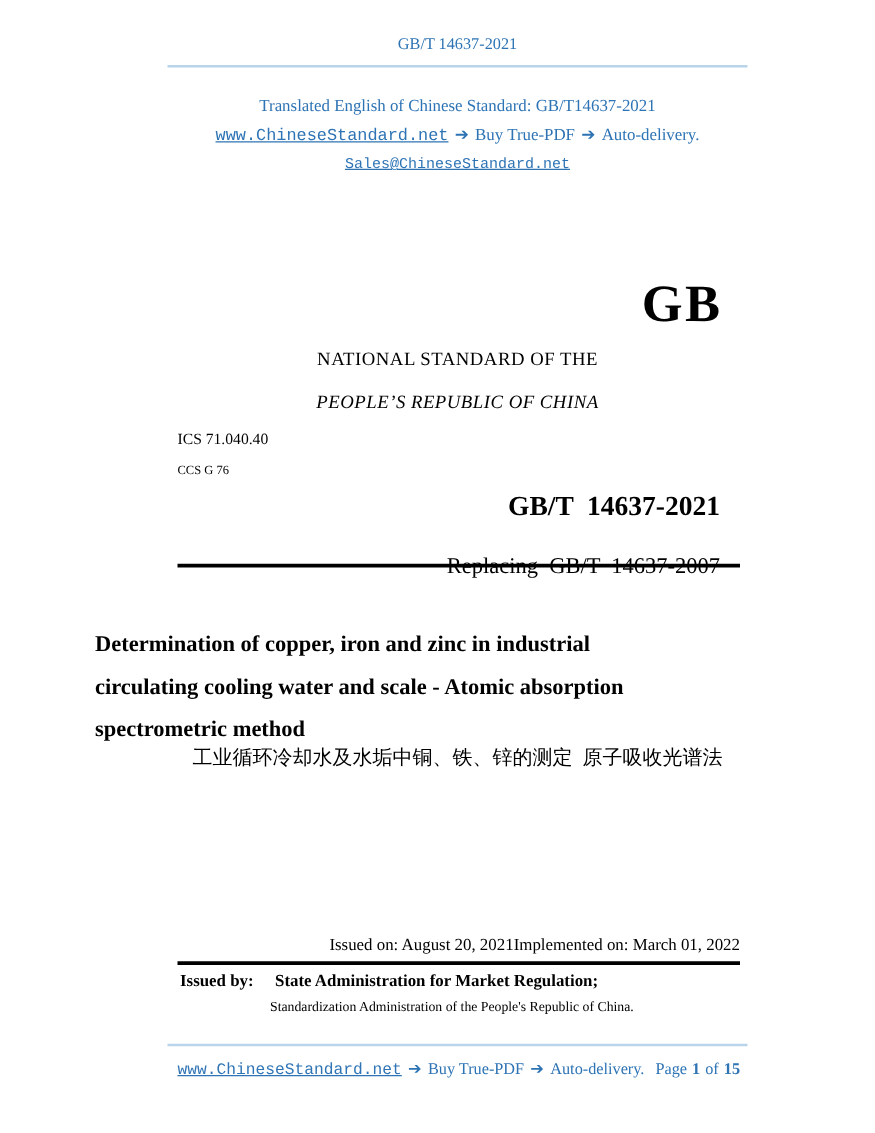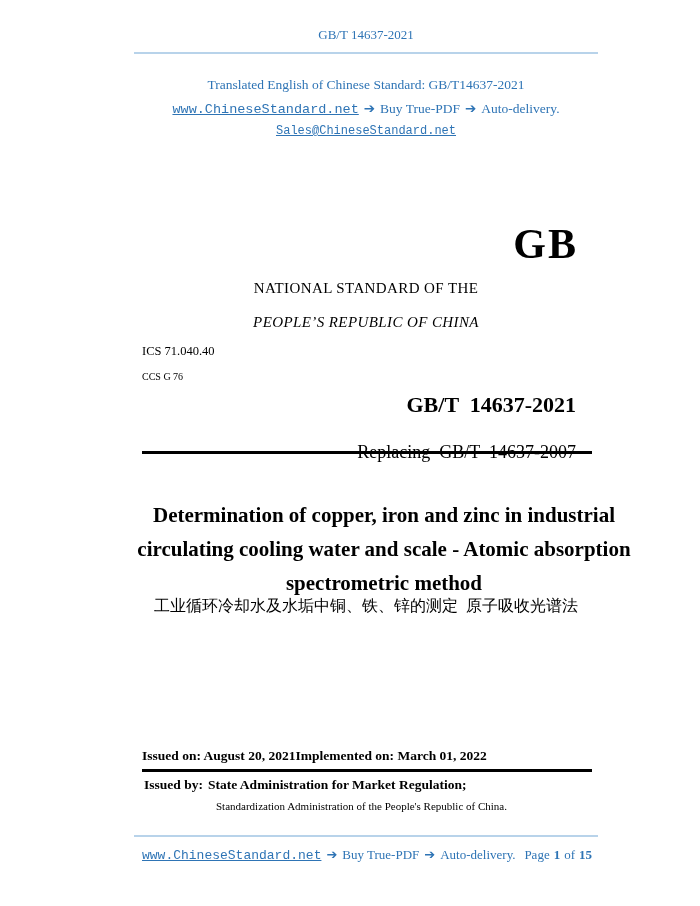--- a/index.html
+++ b/index.html
@@ -32,28 +32,28 @@
   .org1 { top: 280px; font-size: 15px; letter-spacing: 0.4px; }
   .org2 { top: 314px; font-size: 15px; letter-spacing: 0.4px; font-style: italic; }
 
   .ics { top: 344px; left: 126px; font-size: 12.5px; }
   .ccs { top: 371px; left: 126px; font-size: 10px; }
 
   .std-code { top: 392px; right: 124px; font-size: 22px; font-weight: bold; }
   .replacing { top: 442px; right: 124px; font-size: 18px; text-align: center; }
   .rule-mid { top: 451px; left: 126px; width: 450px; }
 
-  .title-block { top: 498px; left: 78px; width: 580px; text-align: center;
-                 font-size: 21px; font-weight: bold; line-height: 34px; }
+  .title-block { top: 498px; left: 60px; width: 580px; 
+                 font-size: 18px; font-weight: bold; line-height: 34px; }
   .cn-subtitle { top: 596px; left: 60px; width: 580px; text-align: center; font-size: 16px; }
 
   .issue-row { top: 748px; left: 126px; width: 450px; display: flex;
-               justify-content: flex-start; font-size: 13.5px; font-weight: bold; }
+               justify-content: flex-end; font-size: 13.5px; font-weight: normal; }
   .rule-issue { top: 769px; left: 126px; width: 450px; }
-  .issued-by-row { top: 777px; left: 128px; width: 470px; display: flex; font-size: 13.5px; font-weight: bold; }
+  .issued-by-row { top: 777px; left: 128px; width: 470px; display: flex; font-size: 13.5px; font-weight: bold; gap: 12px; }
   .issued-by-label { width: 64px; flex: 0 0 auto; }
   .issuer2 { top: 800px; left: 200px; font-size: 11px; font-weight: normal; }
 
   .rule-bottom { top: 835px; left: 118px; width: 464px; }
   .footer-row { top: 847px; left: 126px; width: 450px; display: flex;
                 justify-content: space-between; font-size: 13px; }
   .page-ind .num { font-weight: bold; }
   .page-ind span { margin-left: 4px; }
 </style>
 </head>

